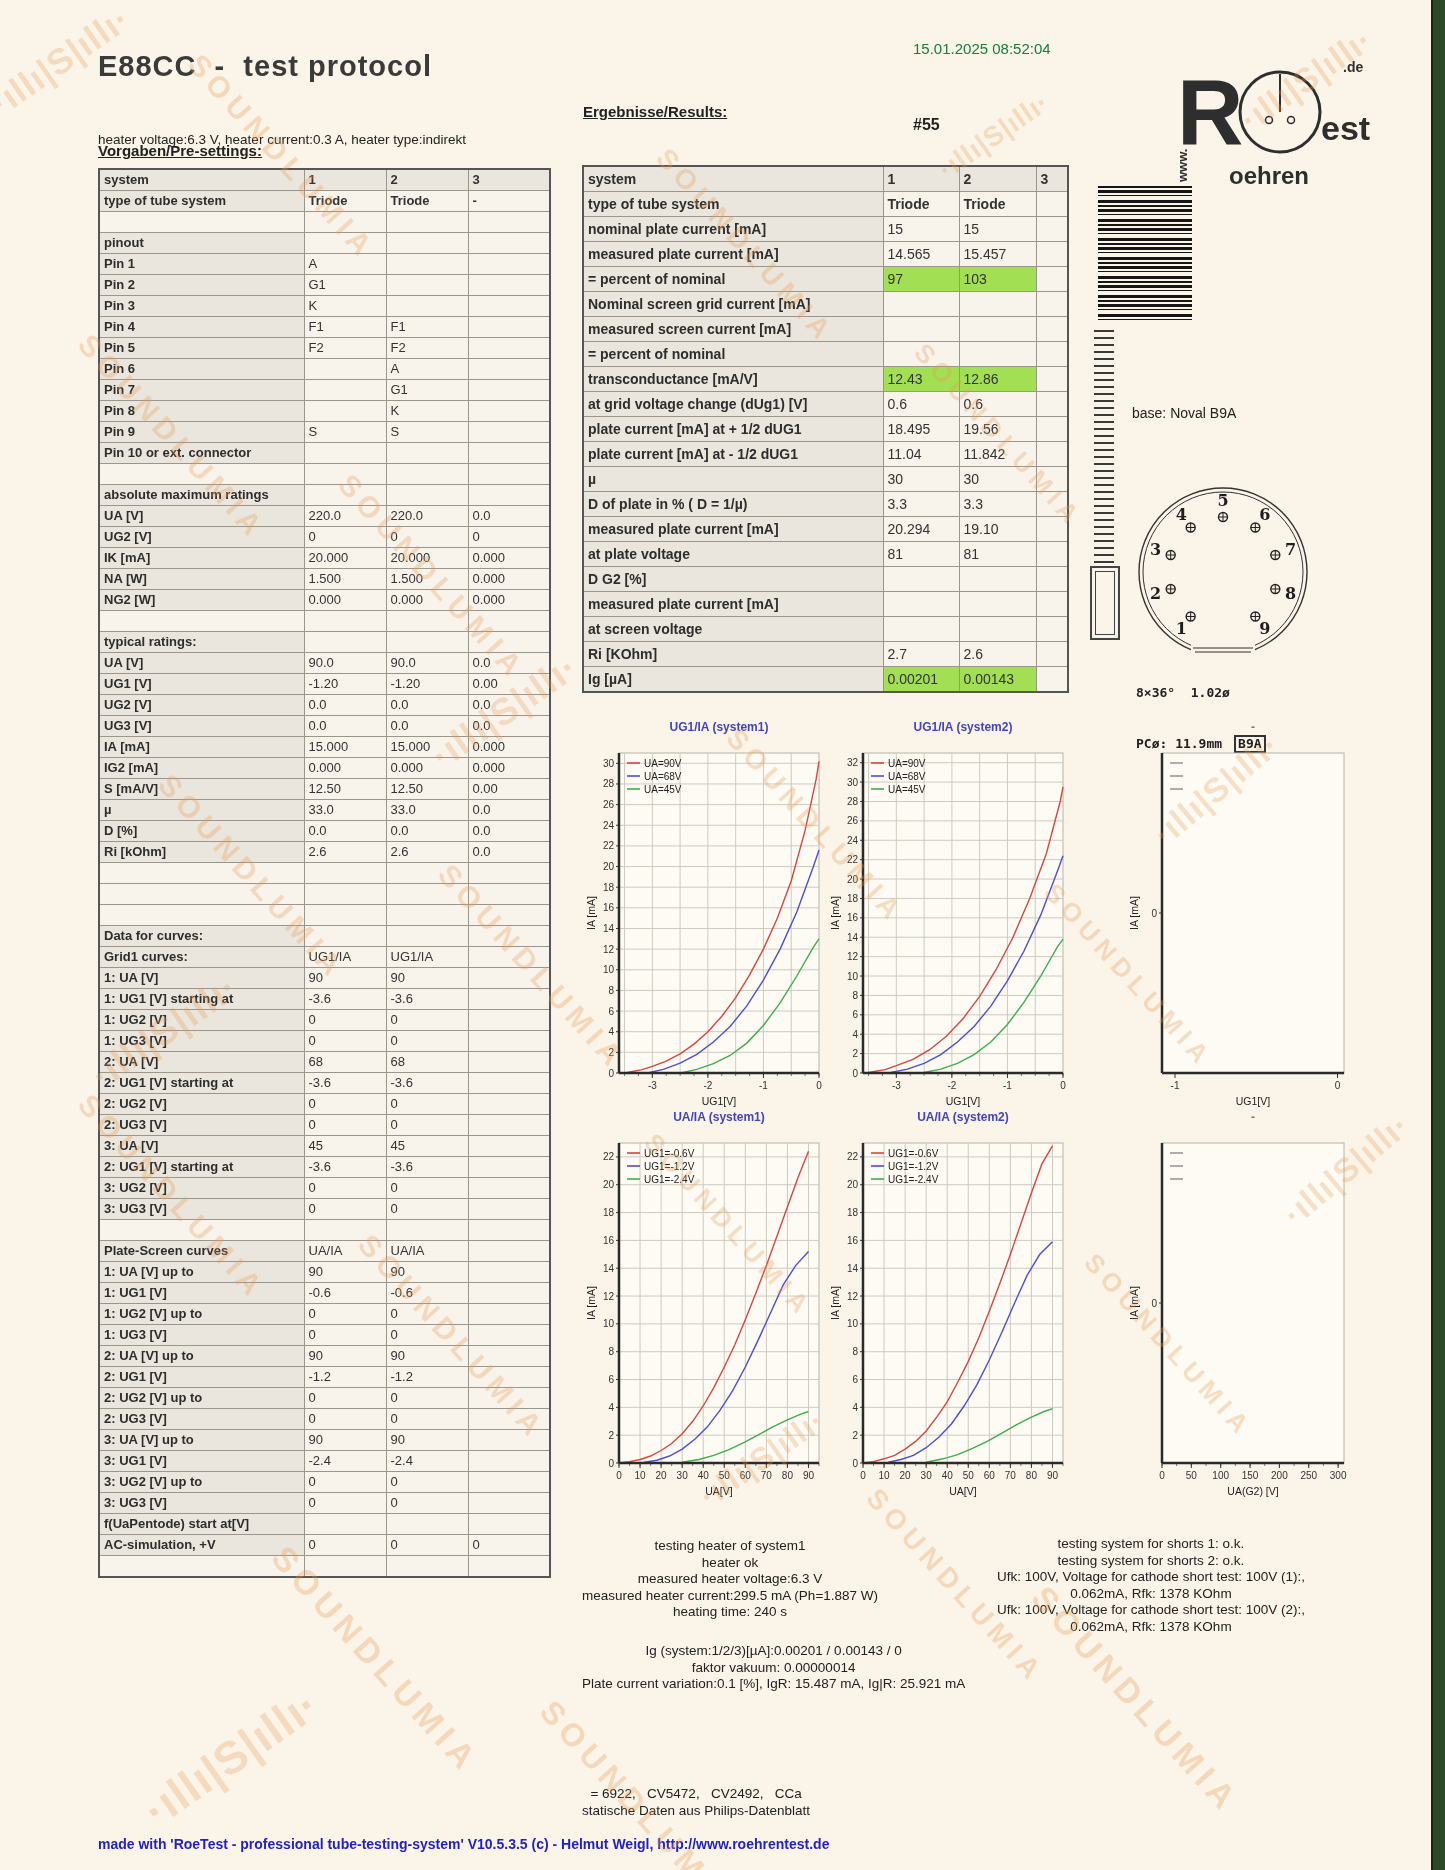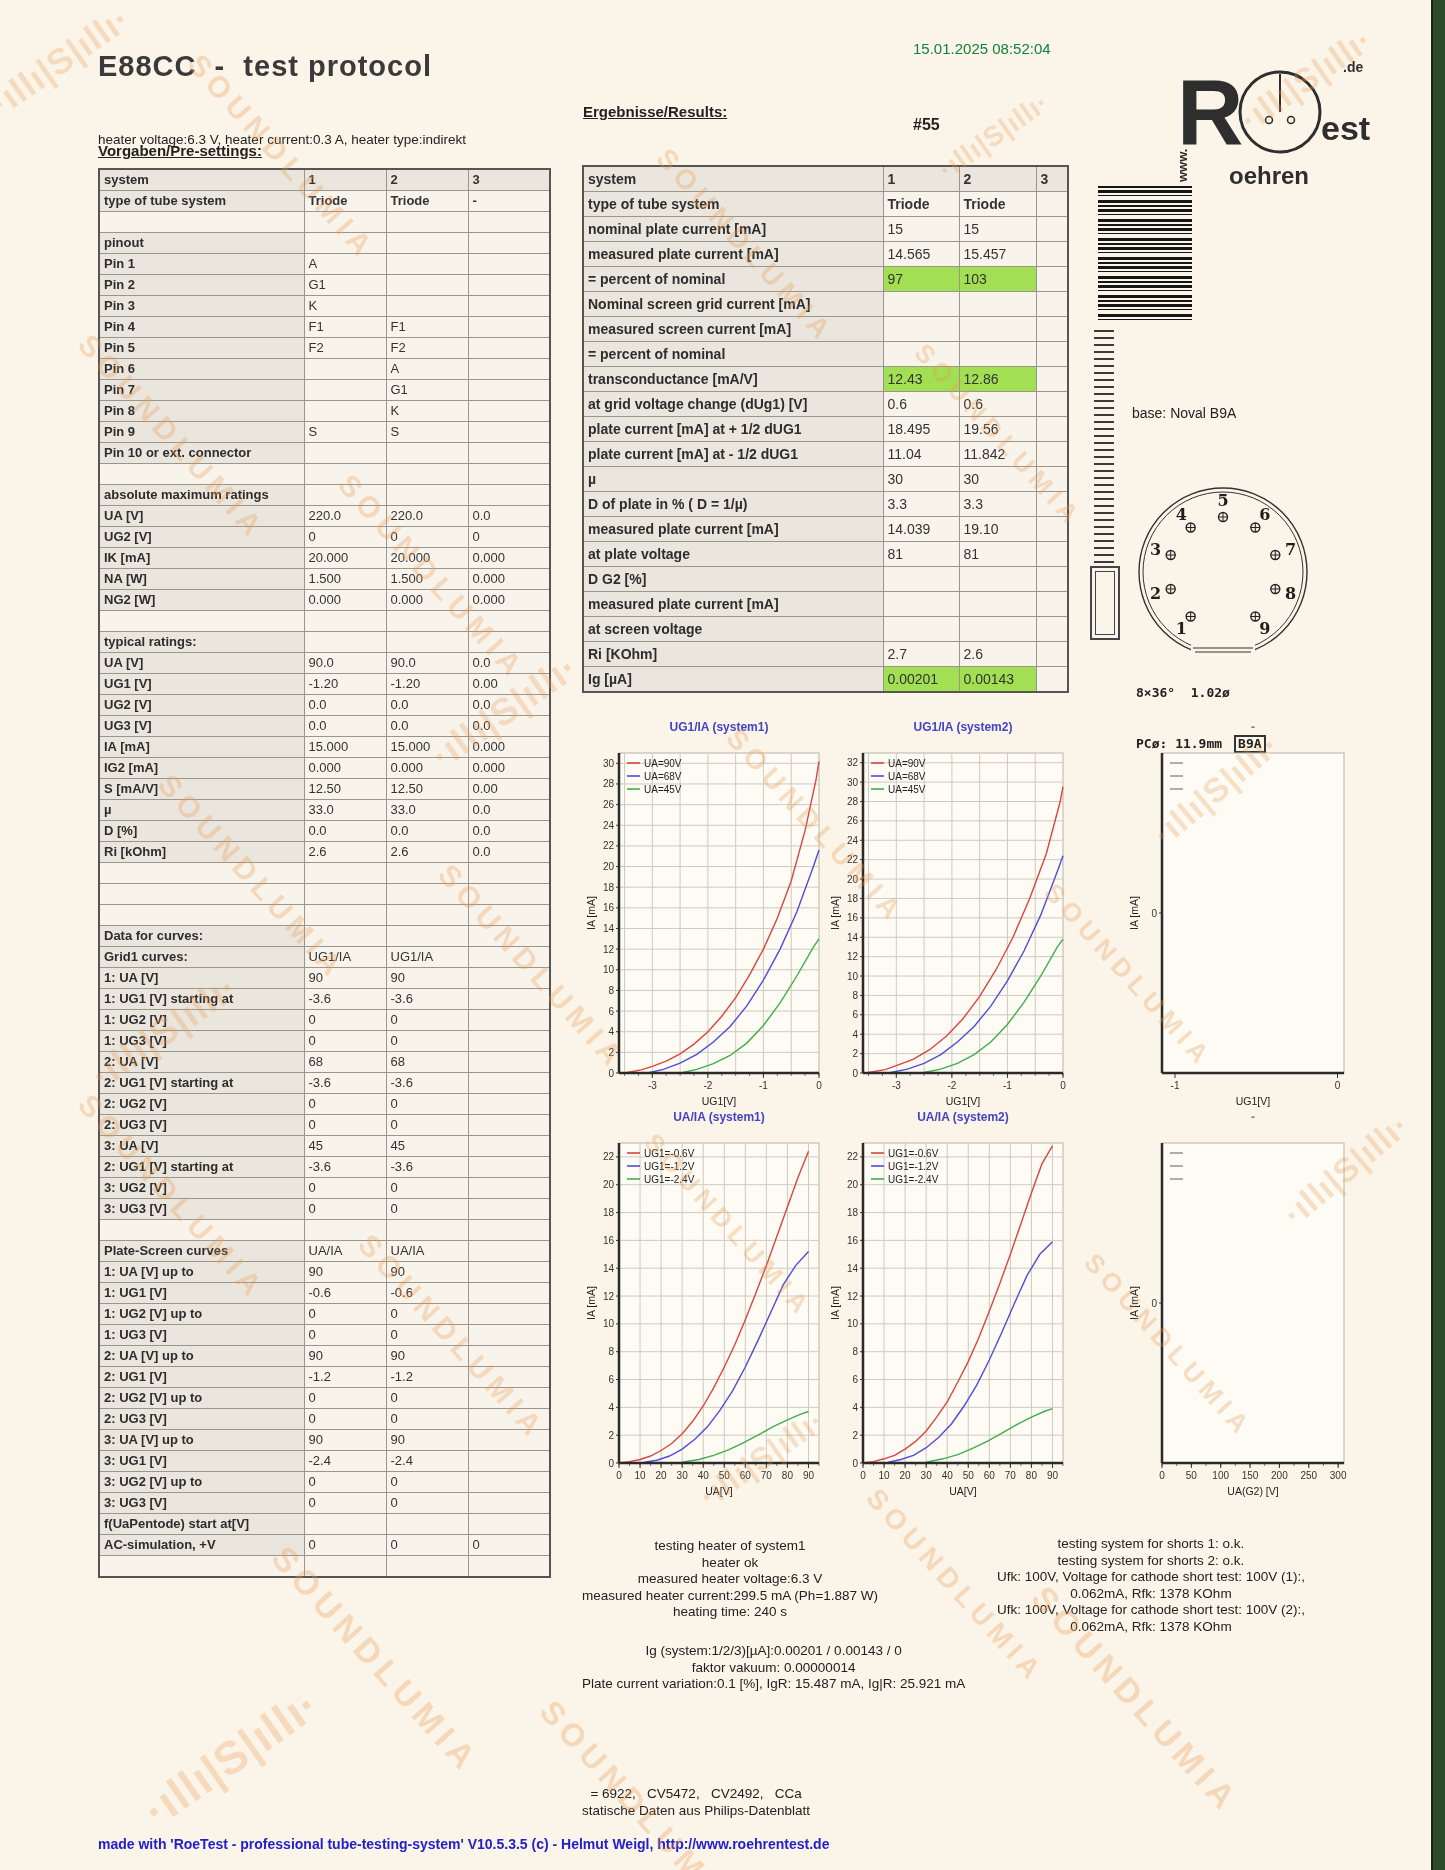--- a/index.html
+++ b/index.html
@@ -596,21 +596,21 @@
           <td class="val">&nbsp;</td>
         </tr>
         <tr>
           <td class="lbl">D of plate in % ( D = 1/µ)</td>
           <td class="val">3.3</td>
           <td class="val">3.3</td>
           <td class="val">&nbsp;</td>
         </tr>
         <tr>
           <td class="lbl">measured plate current [mA]</td>
-          <td class="val">14.039</td>
+          <td class="val">20.294</td>
           <td class="val">19.10</td>
           <td class="val">&nbsp;</td>
         </tr>
         <tr>
           <td class="lbl">at plate voltage</td>
           <td class="val">81</td>
           <td class="val">81</td>
           <td class="val">&nbsp;</td>
         </tr>
         <tr>

